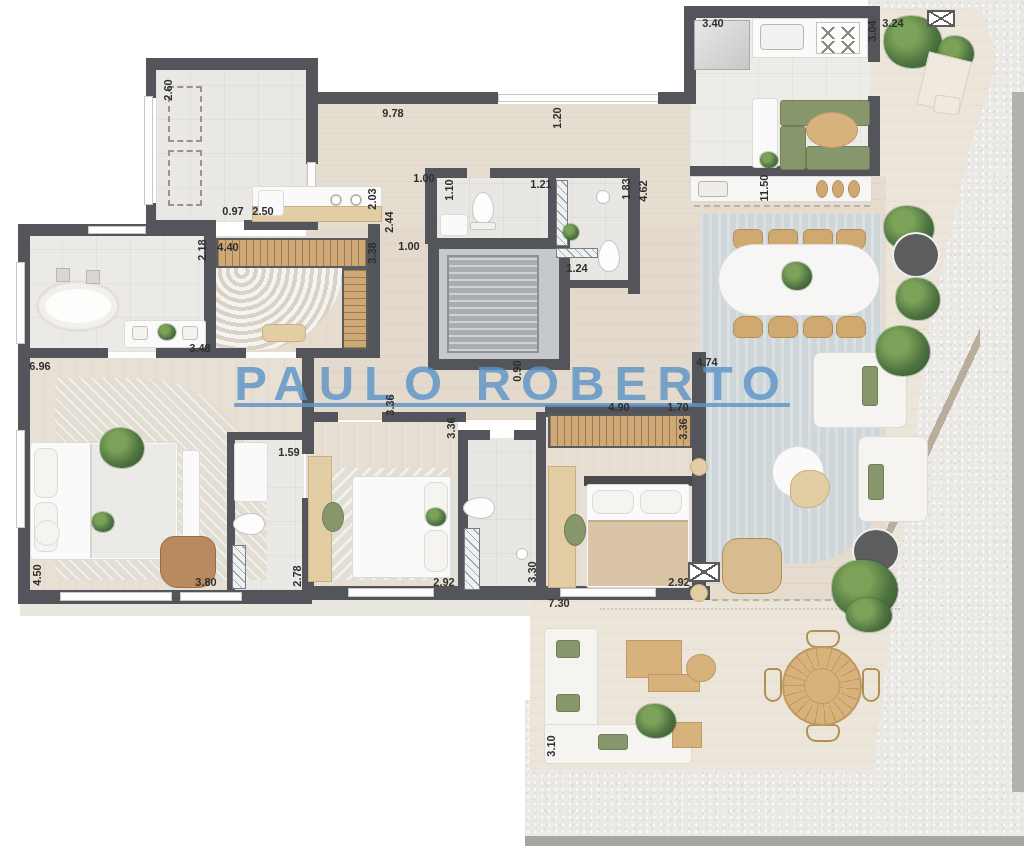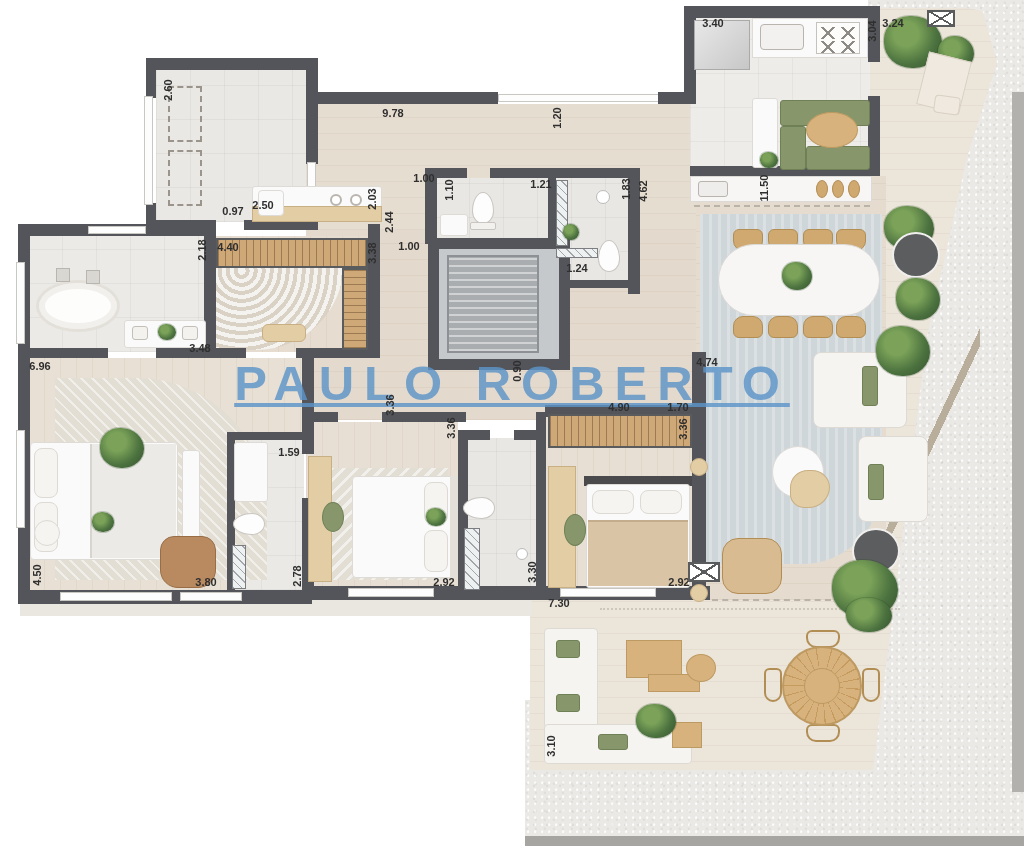--- a/index.html
+++ b/index.html
@@ -308,21 +308,21 @@
   <div id="wm1">PAULO ROBERTO</div>
 
   <div id="labels" style="left:0;top:0;width:100%;height:100%;pointer-events:none;">
       <span class="lab v" style="left: 168px; top: 90px;">2.60</span>
       <span class="lab" style="left: 393px; top: 113px;">9.78</span>
       <span class="lab v" style="left: 557px; top: 118px;">1.20</span>
       <span class="lab" style="left: 713px; top: 23px;">3.40</span>
       <span class="lab v" style="left: 872px; top: 31px;">3.04</span>
       <span class="lab" style="left: 893px; top: 23px;">3.24</span>
       <span class="lab" style="left: 233px; top: 211px;">0.97</span>
-      <span class="lab" style="left: 263px; top: 205px;">2.50</span>
+      <span class="lab" style="left: 263px; top: 211px;">2.50</span>
       <span class="lab v" style="left: 372px; top: 199px;">2.03</span>
       <span class="lab v" style="left: 389px; top: 222px;">2.44</span>
       <span class="lab v" style="left: 764px; top: 188px;">11.50</span>
       <span class="lab" style="left: 424px; top: 178px;">1.00</span>
       <span class="lab v" style="left: 449px; top: 190px;">1.10</span>
       <span class="lab" style="left: 541px; top: 184px;">1.21</span>
       <span class="lab v" style="left: 626px; top: 189px;">1.83</span>
       <span class="lab v" style="left: 643px; top: 191px;">4.62</span>
       <span class="lab" style="left: 409px; top: 246px;">1.00</span>
       <span class="lab" style="left: 577px; top: 268px;">1.24</span>

